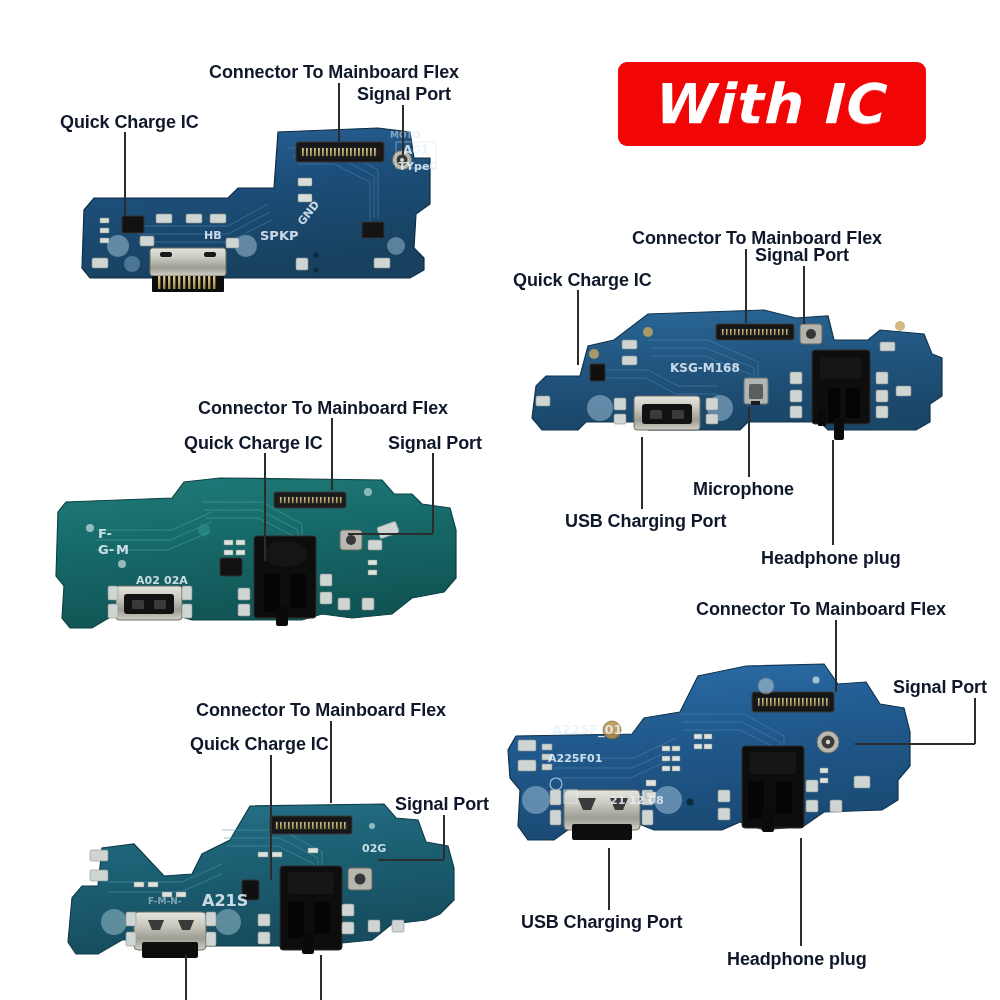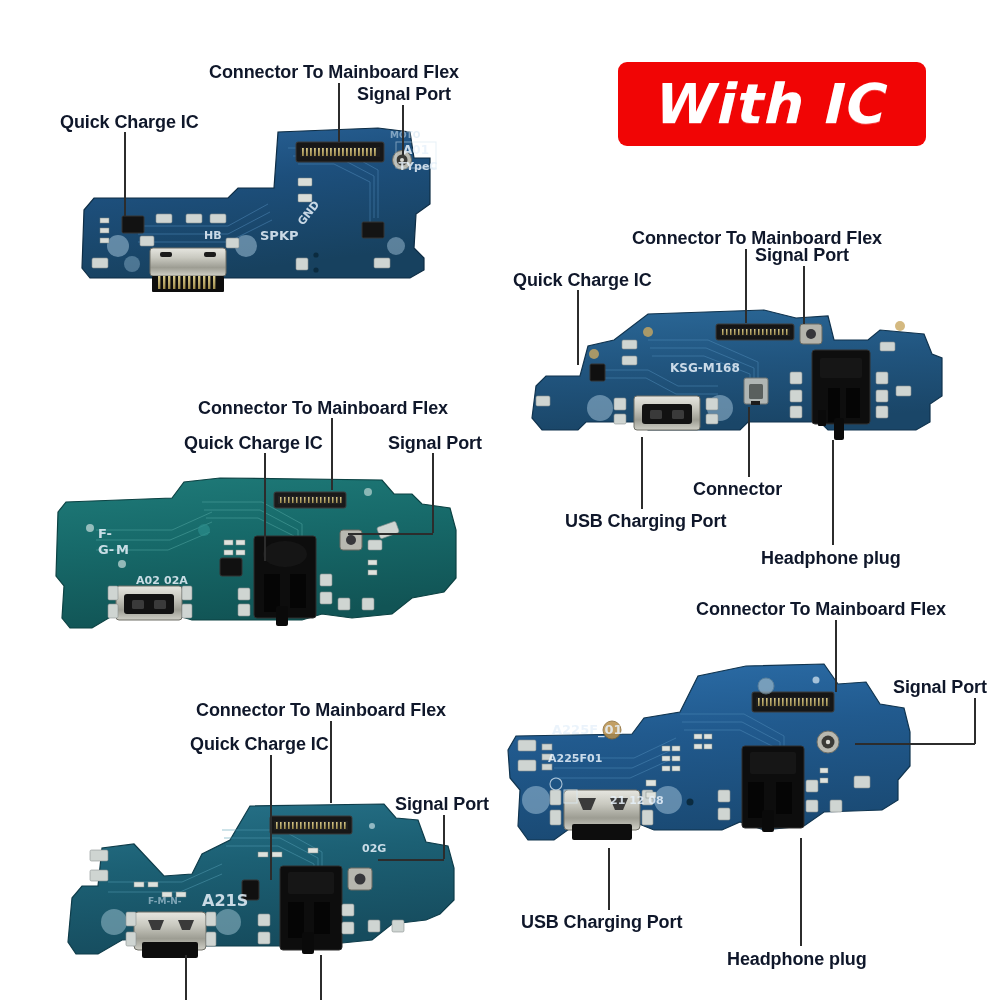--- a/index.html
+++ b/index.html
@@ -317,21 +317,21 @@
 
   <div class="lbl" style="left:632px;top:229px;">Connector To Mainboard Flex</div>
   <div class="lead v" style="left:745px;top:249px;height:74px;"></div>
 
   <div class="lbl" style="left:755px;top:246px;">Signal Port</div>
   <div class="lead v" style="left:803px;top:266px;height:58px;"></div>
 
   <div class="lbl" style="left:565px;top:512px;">USB Charging Port</div>
   <div class="lead v" style="left:641px;top:437px;height:72px;"></div>
 
-  <div class="lbl" style="left:693px;top:480px;">Connector</div>
+  <div class="lbl" style="left:693px;top:480px;">Microphone</div>
   <div class="lead v" style="left:748px;top:407px;height:70px;"></div>
 
   <div class="lbl" style="left:761px;top:549px;">Headphone plug</div>
   <div class="lead v" style="left:832px;top:440px;height:105px;"></div>
 
   <div class="pcb" style="left:52px;top:468px;">
     <svg width="410" height="175" viewBox="0 0 410 175">
       <defs>
         <linearGradient id="b3g" x1="0" y1="0" x2="0.25" y2="1">
           <stop offset="0%" stop-color="#1f7b79"></stop>

